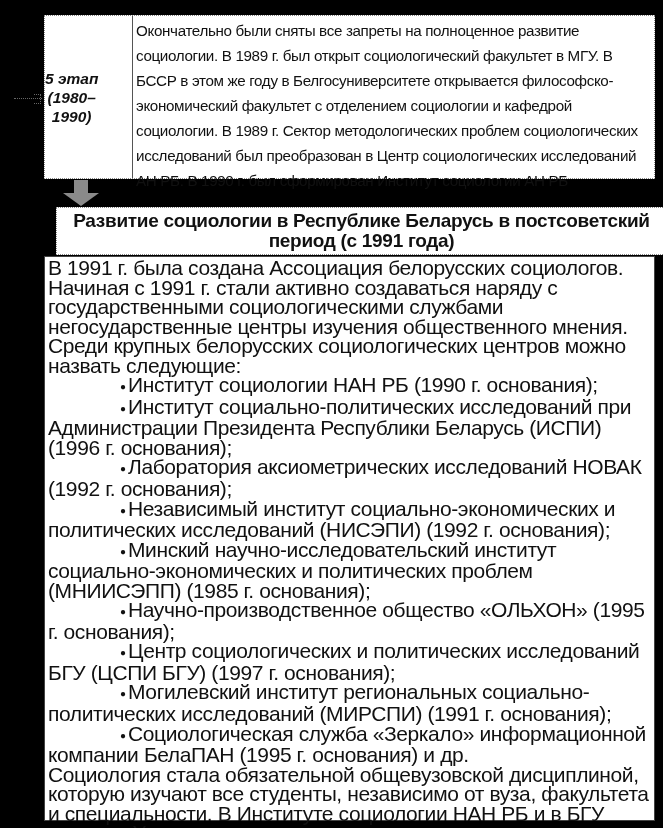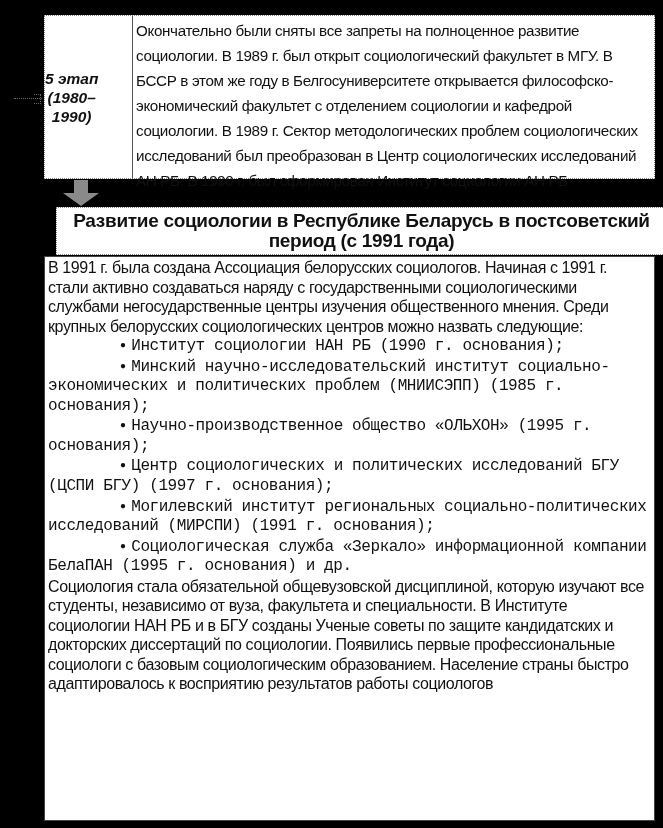--- a/index.html
+++ b/index.html
@@ -14,23 +14,23 @@
   .connector { position:absolute; left:14px; top:98px; width:28px; height:0; border-top:1px dotted #666; }
   .connector-head { position:absolute; left:34px; top:94px; width:6px; height:8px; border:1px dotted #666; border-left:none; }
   .arrow-shaft { position:absolute; left:74px; top:180px; width:14px; height:13px; background:#8a8a8a; }
   .arrow-head { position:absolute; left:63px; top:193px; width:0; height:0;
                 border-left:18px solid transparent; border-right:18px solid transparent; border-top:13px solid #8a8a8a; }
   .title-box { position:absolute; left:56px; top:207px; width:611px; height:48px; background:#fff;
                border:1px dotted #888; box-sizing:border-box; text-align:center; font-weight:bold;
                font-size:19px; line-height:20px; padding-top:3px; letter-spacing:-0.3px; }
   .body-box { position:absolute; left:44px; top:256px; width:611px; height:565px; background:#fff;
               border:1px solid #444; box-sizing:border-box; padding:1px 4px 0 3px;
-              font-size:16px; line-height:19.55px; letter-spacing:-0.4px; }
+              font-size:21px; line-height:19.55px; letter-spacing:-0.4px; }
   .body-box p { margin:0; }
-  .bullet { text-indent:72px;font-family:Liberation Mono, monospace; }
+  .bullet { text-indent:72px; }
   .bullet::before { content:"\25CF\00a0"; font-size:10px; vertical-align:2px; }
 </style>
 </head>
 <body>
 
 <div class="connector"></div>
 <div class="connector-head"></div>
 
 <div class="stage-box">
   <div class="stage-label">
@@ -44,19 +44,22 @@
 </div>
 
 <div class="arrow-shaft"></div>
 <div class="arrow-head"></div>
 
 <div class="title-box">Развитие социологии в Республике Беларусь в постсоветский период (с 1991 года)</div>
 
 <div class="body-box">
   <p>В 1991 г. была создана Ассоциация белорусских социологов. Начиная с 1991 г. стали активно создаваться наряду с государственными социологическими службами негосударственные центры изучения общественного мнения. Среди крупных белорусских социологических центров можно назвать следующие:</p>
   <p class="bullet">Институт социологии НАН РБ (1990 г. основания);</p>
+  <p class="bullet">Институт социально-политических исследований при Администрации Президента Республики Беларусь (ИСПИ) (1996 г. основания);</p>
+  <p class="bullet">Лаборатория аксиометрических исследований НОВАК (1992 г. основания);</p>
+  <p class="bullet">Независимый институт социально-экономических и политических исследований (НИСЭПИ) (1992 г. основания);</p>
   <p class="bullet">Минский научно-исследовательский институт социально-экономических и политических проблем (МНИИСЭПП) (1985 г. основания);</p>
   <p class="bullet">Научно-производственное общество «ОЛЬХОН» (1995 г. основания);</p>
   <p class="bullet">Центр социологических и политических исследований БГУ (ЦСПИ БГУ) (1997 г. основания);</p>
   <p class="bullet">Могилевский институт региональных социально-политических исследований (МИРСПИ) (1991 г. основания);</p>
   <p class="bullet">Социологическая служба «Зеркало» информационной компании БелаПАН (1995 г. основания) и др.</p>
   <p>Социология стала обязательной общевузовской дисциплиной, которую изучают все студенты, независимо от вуза, факультета и специальности. В Институте социологии НАН РБ и в БГУ созданы Ученые советы по защите кандидатских и докторских диссертаций по социологии. Появились первые профессиональные социологи с базовым социологическим образованием. Население страны быстро адаптировалось к восприятию результатов работы социологов</p>
 </div>
 
 </body></html>

